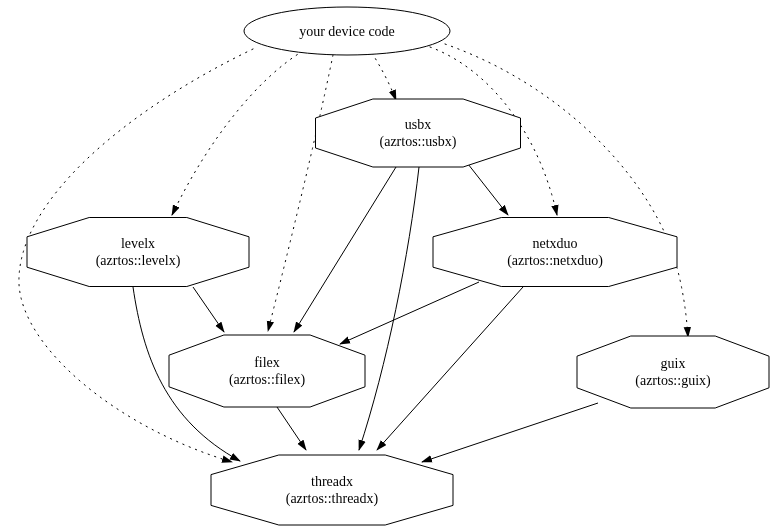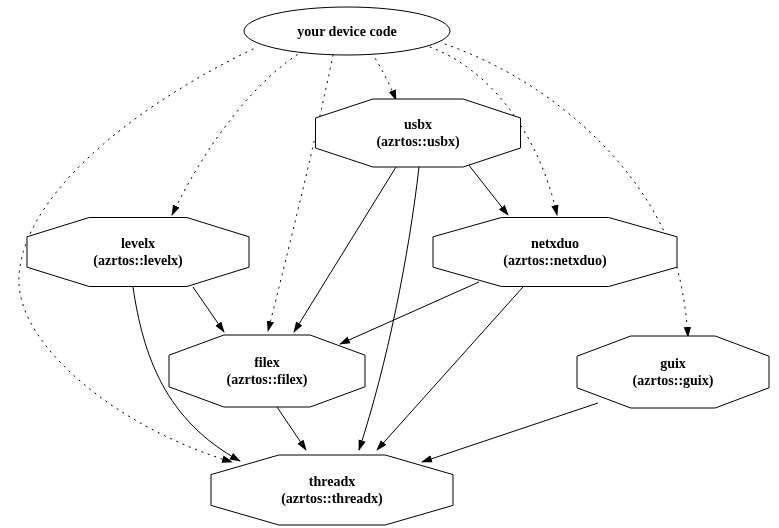--- a/index.html
+++ b/index.html
@@ -2,21 +2,21 @@
 <html><head>
 <meta charset="utf-8">
 <style>
   html, body { margin: 0; padding: 0; }
   body {
     width: 779px; height: 528px;
     background: #ffffff;
     font-family: "Liberation Serif", "DejaVu Serif", serif;
     overflow: hidden;
   }
-  #graph-wrap { width: 779px; height: 528px; font-weight: bold; }
+  #graph-wrap { width: 779px; height: 528px; }
   svg { display: block; }
   .node-shape { fill: #ffffff; stroke: #000000; stroke-width: 1; }
   .node-label {
     fill: #000000;
     font-family: "Liberation Serif", "DejaVu Serif", serif;
     font-size: 14px;
     text-anchor: middle;
   }
   .edge { fill: none; stroke: #000000; stroke-width: 1; }
   .edge.dotted { stroke-dasharray: 1.3,5.5; stroke-linecap: round; }

